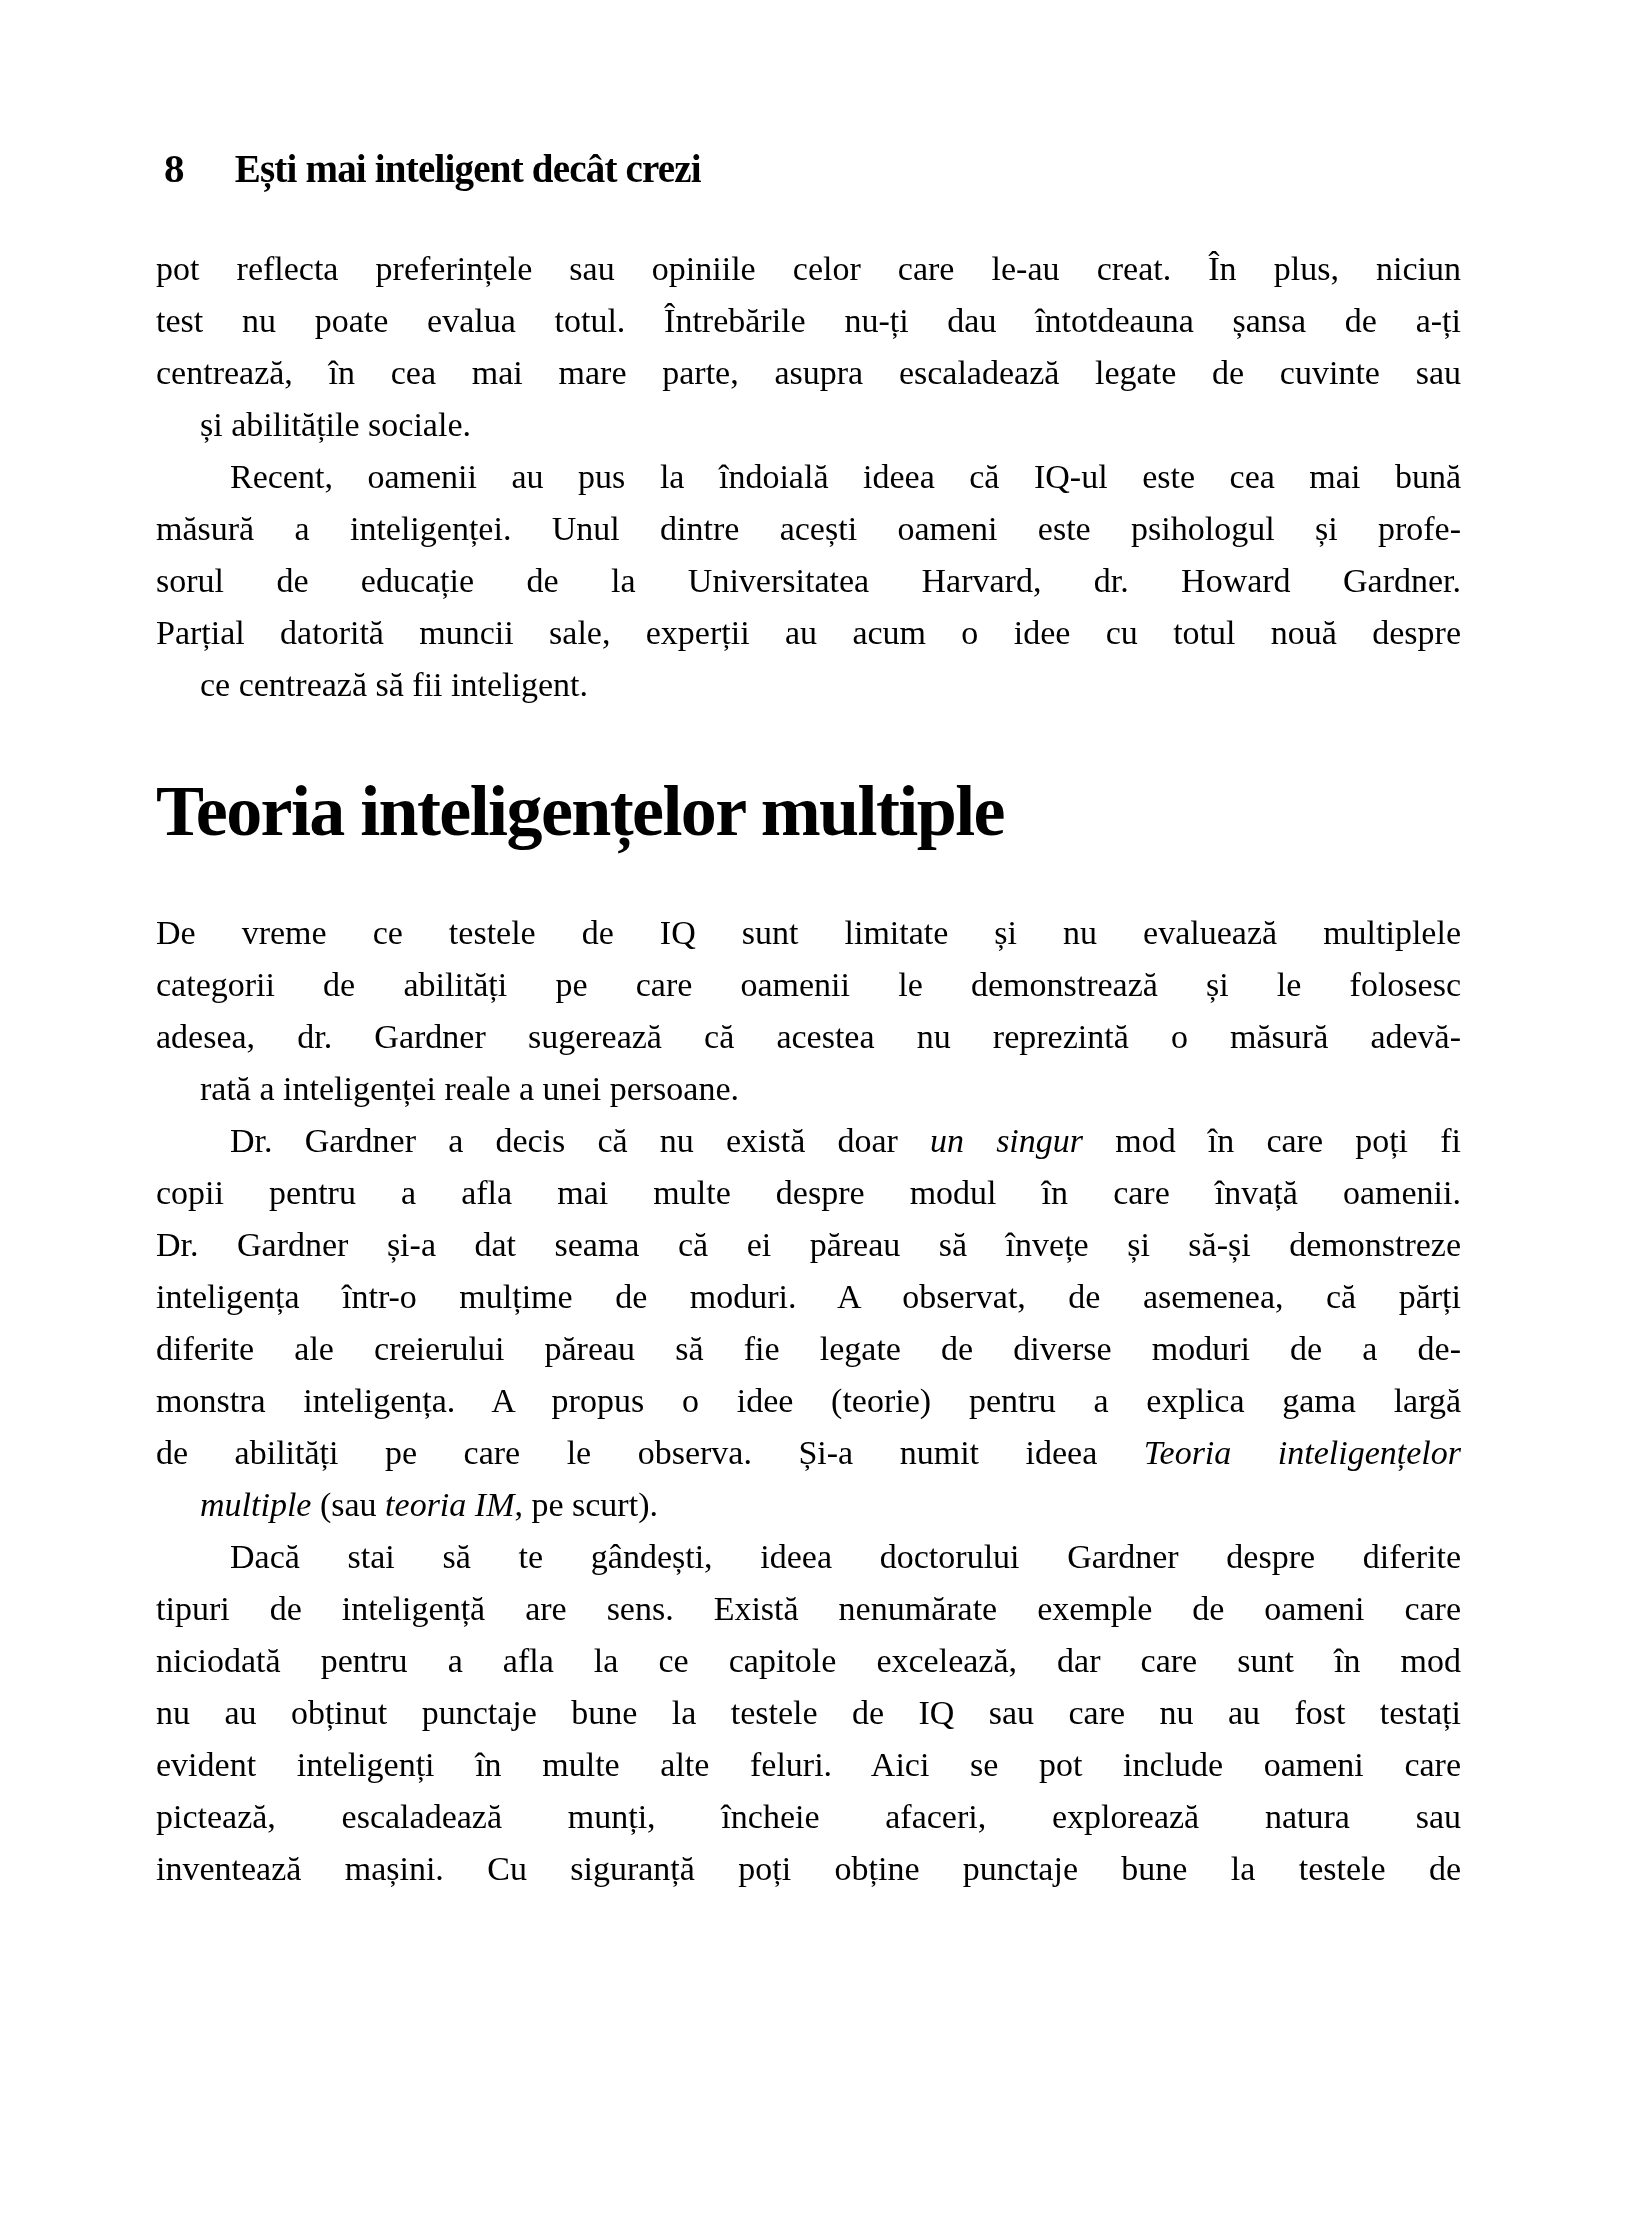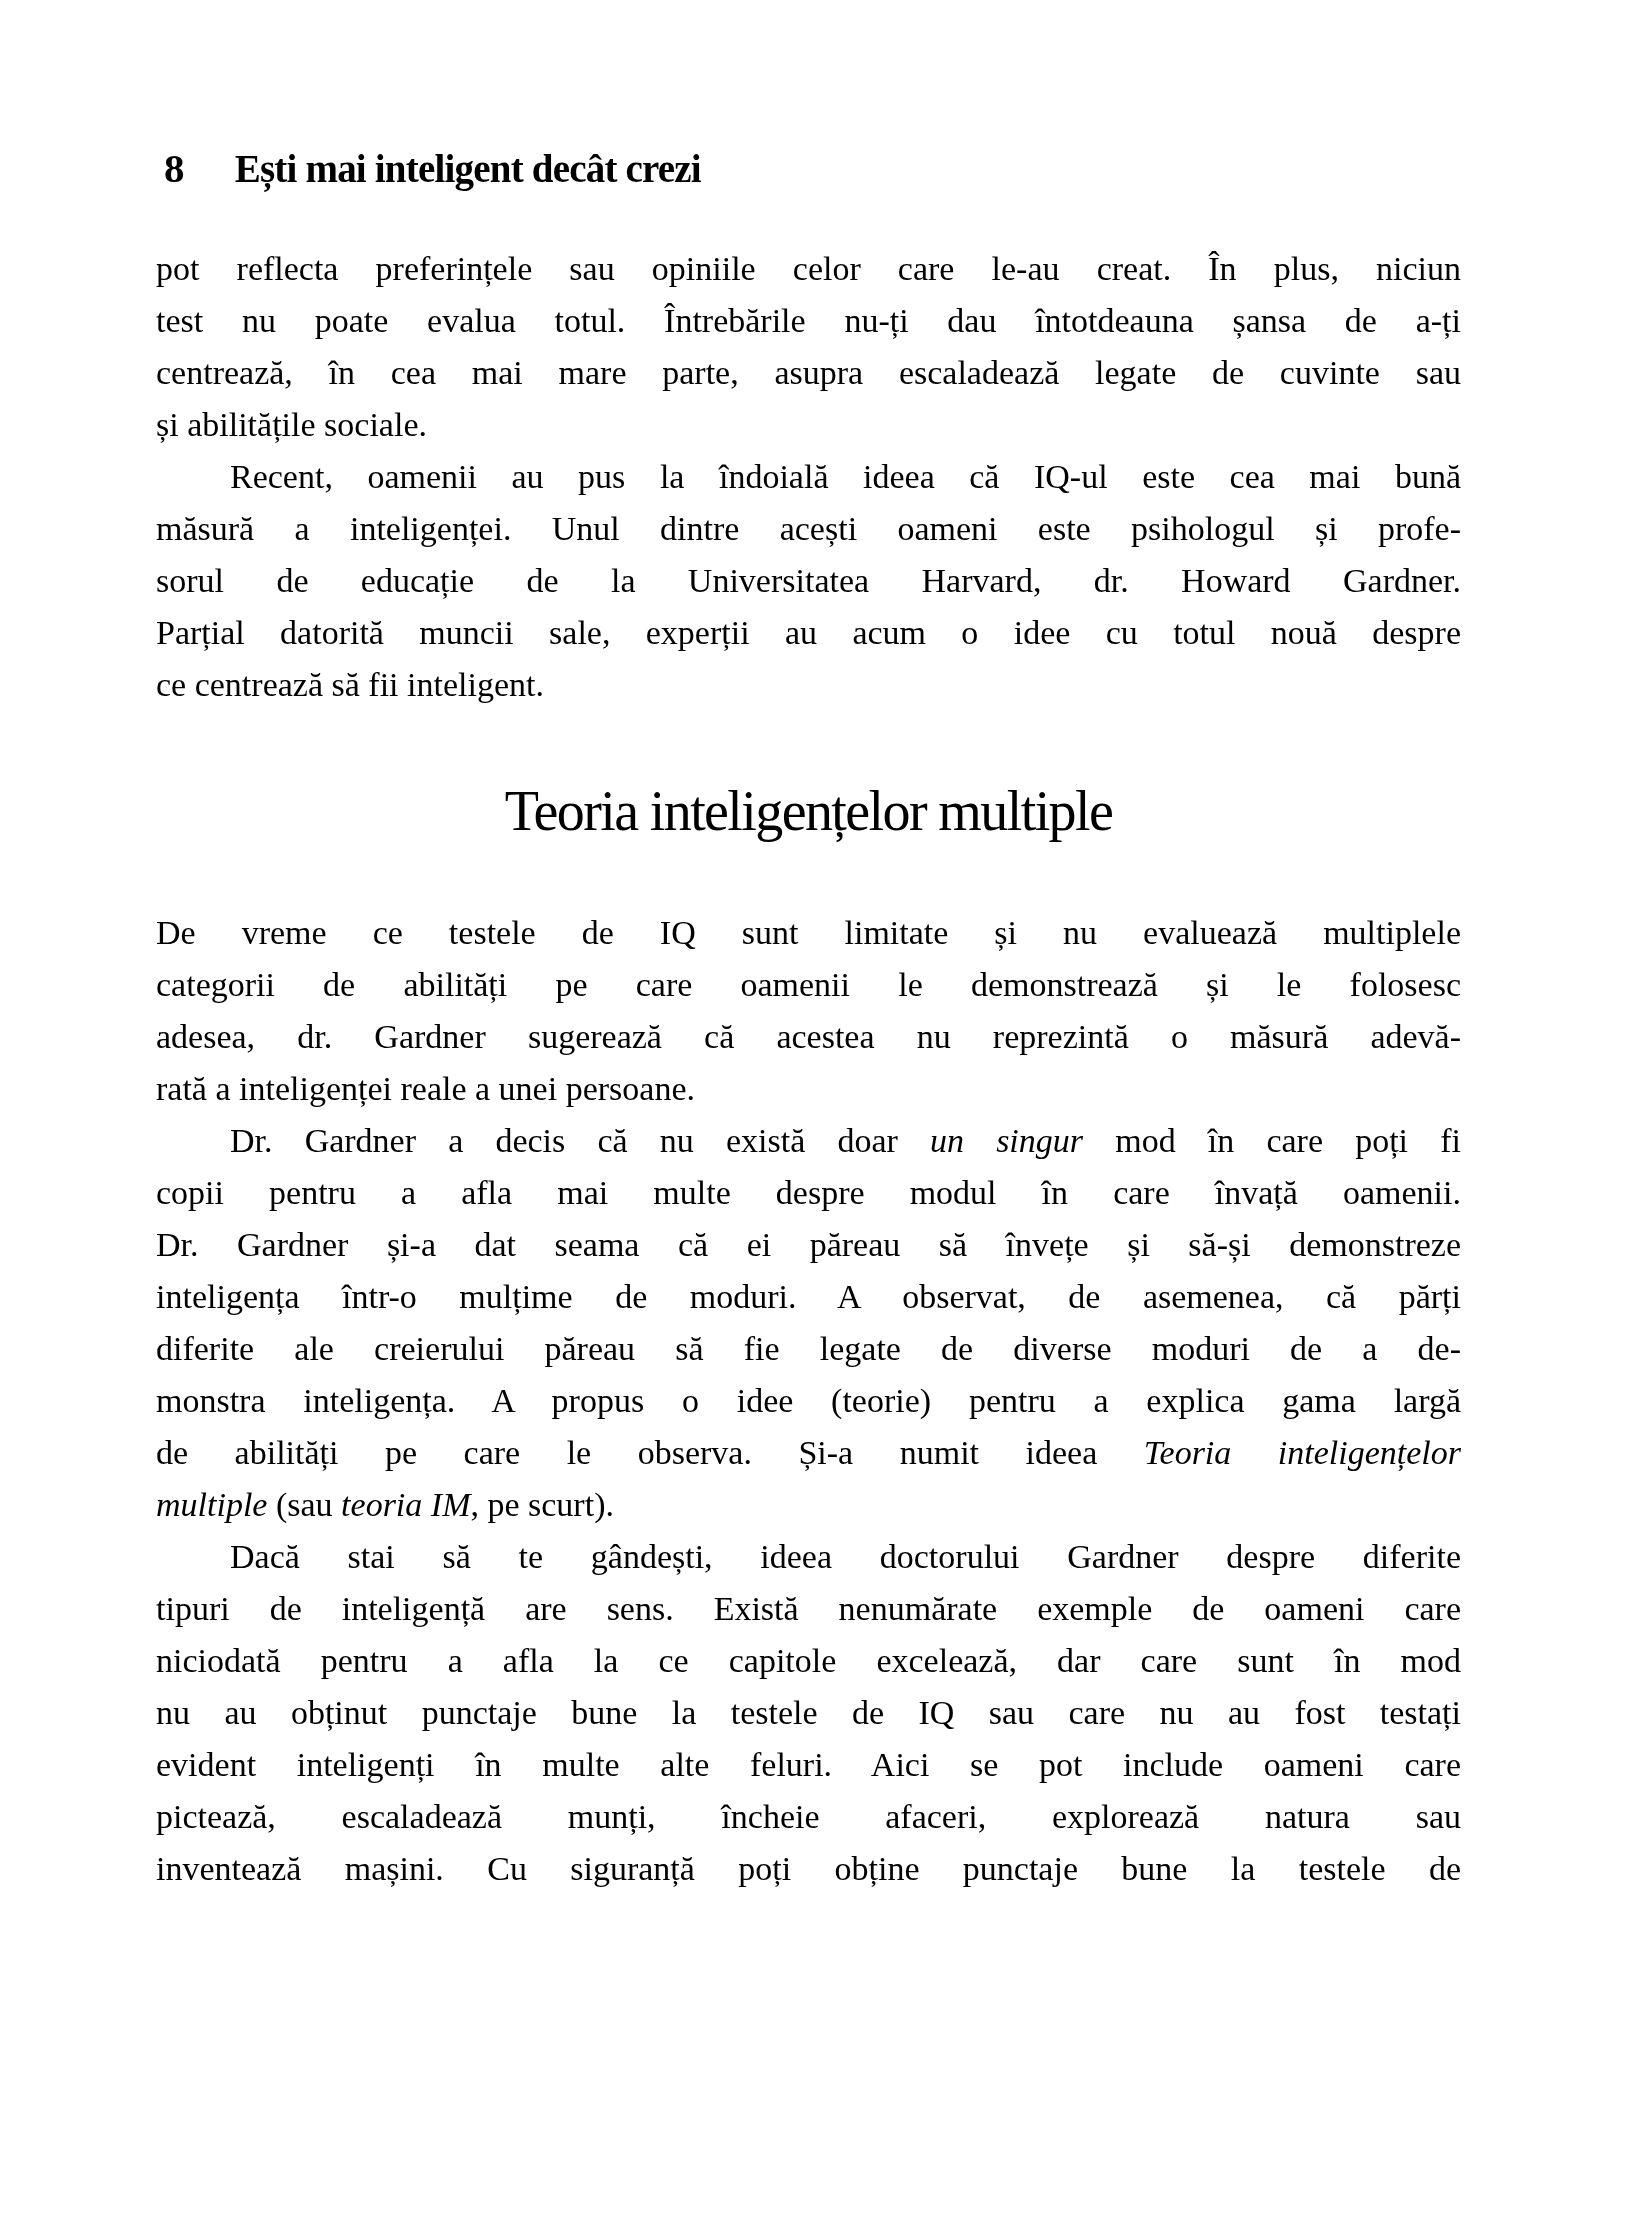--- a/index.html
+++ b/index.html
@@ -27,27 +27,27 @@
     position: absolute; left: 156px; top: 243px;
     width: 1305px;
     font-size: 34px; line-height: 52px;
   }
   .para { margin: 0; }
   .para.indent .line:first-child { text-indent: 74px; }
   .line {
     text-align: justify;
     text-align-last: justify;
   }
-  .line.short { text-align-last: left; }
+  .line.short { text-align-last: left; margin-left: 44px; }
   .seg.italic { font-style: italic; }
   .section-heading {
-    font-weight: 400;
-    font-size: 56px; line-height: 105px;
+    font-weight: 700;
+    font-size: 72px; line-height: 105px;
     letter-spacing: -1.6px;
-    text-align: center;
+    text-align: left;
     margin: 48px 0 43px 0;
     white-space: nowrap;
   }
 </style>
 </head>
 <body>
 
 <div class="page">
 
   <div class="running-header">

